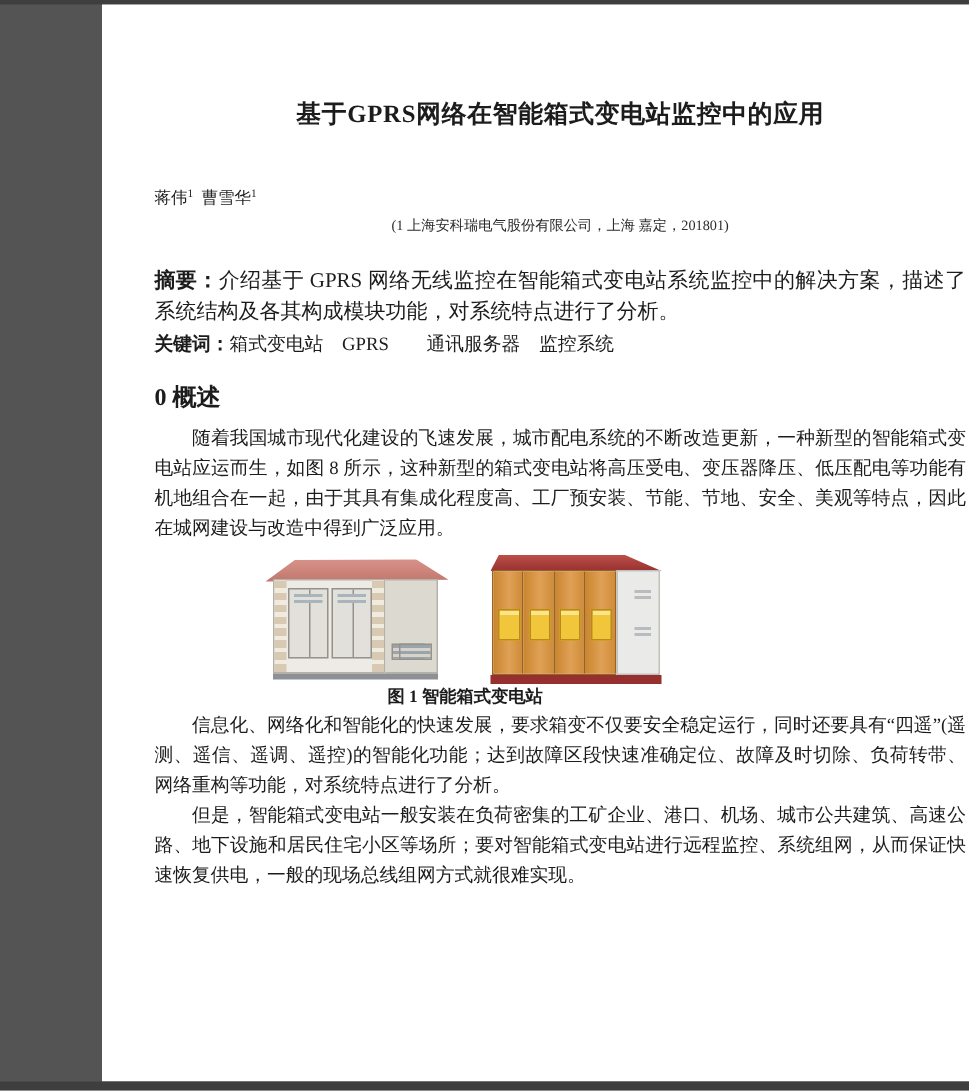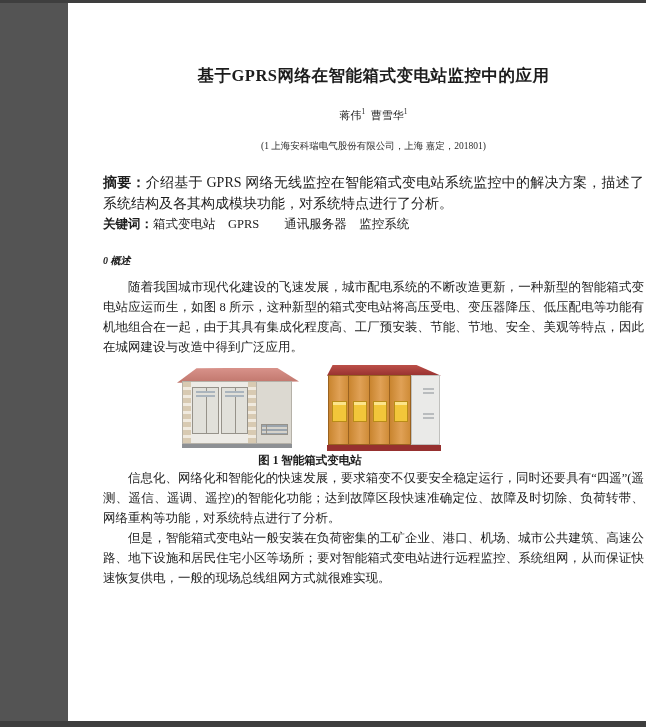--- a/index.html
+++ b/index.html
@@ -22,27 +22,27 @@
   .edge-top{position:absolute;top:0;left:0;width:100%;height:3px;background:var(--chrome-edge);}
   .edge-bottom{position:absolute;bottom:0;left:0;width:100%;height:6px;background:var(--chrome-edge);}
   .page{
     position:absolute;left:68px;top:3px;width:611px;height:718px;
     background:var(--paper);box-sizing:border-box;padding:0 35px;
   }
   .title{
     margin:60px 0 0 0;text-align:center;font-weight:bold;
     font-size:16.5px;line-height:26px;letter-spacing:0.5px;
   }
-  .authors{margin-top:15px;text-align:center;font-size:11px;line-height:15px;}
+  .authors{margin-top:32px;text-align:left;font-size:11px;line-height:15px;}
   .authors sup{font-size:7.5px;}
-  .affiliation{margin-top:17px;text-align:center;font-size:9.5px;line-height:13px;color:#2a2a2a;}
+  .affiliation{margin-top:4px;text-align:center;font-size:9.5px;line-height:13px;color:#2a2a2a;}
   .abstract{margin:19px 0 0 0;font-size:14px;line-height:21px;text-align:justify;}
   .kw{margin:0;font-size:12.5px;line-height:21px;}
   .lbl{font-weight:bold;}
-  .heading{margin:17px 0 0 0;font-size:10px;font-weight:bold;line-height:18px;font-style:italic;}
+  .heading{margin:17px 0 0 0;font-size:16px;font-weight:bold;line-height:18px;}
   p.body{margin:0;font-size:12.5px;line-height:20px;text-align:justify;text-indent:2em;}
   p.first{margin-top:7px;}
 
   
   .figure-block{width:266px;margin:8px 0 0 74px;}
   .fig-canvas{position:relative;width:266px;height:86px;}
   .fig-caption{margin-top:2px;text-align:center;font-weight:bold;font-size:11.5px;line-height:15px;}
 
   
   .photo-left{position:absolute;left:0;top:3px;width:122px;height:81px;}

